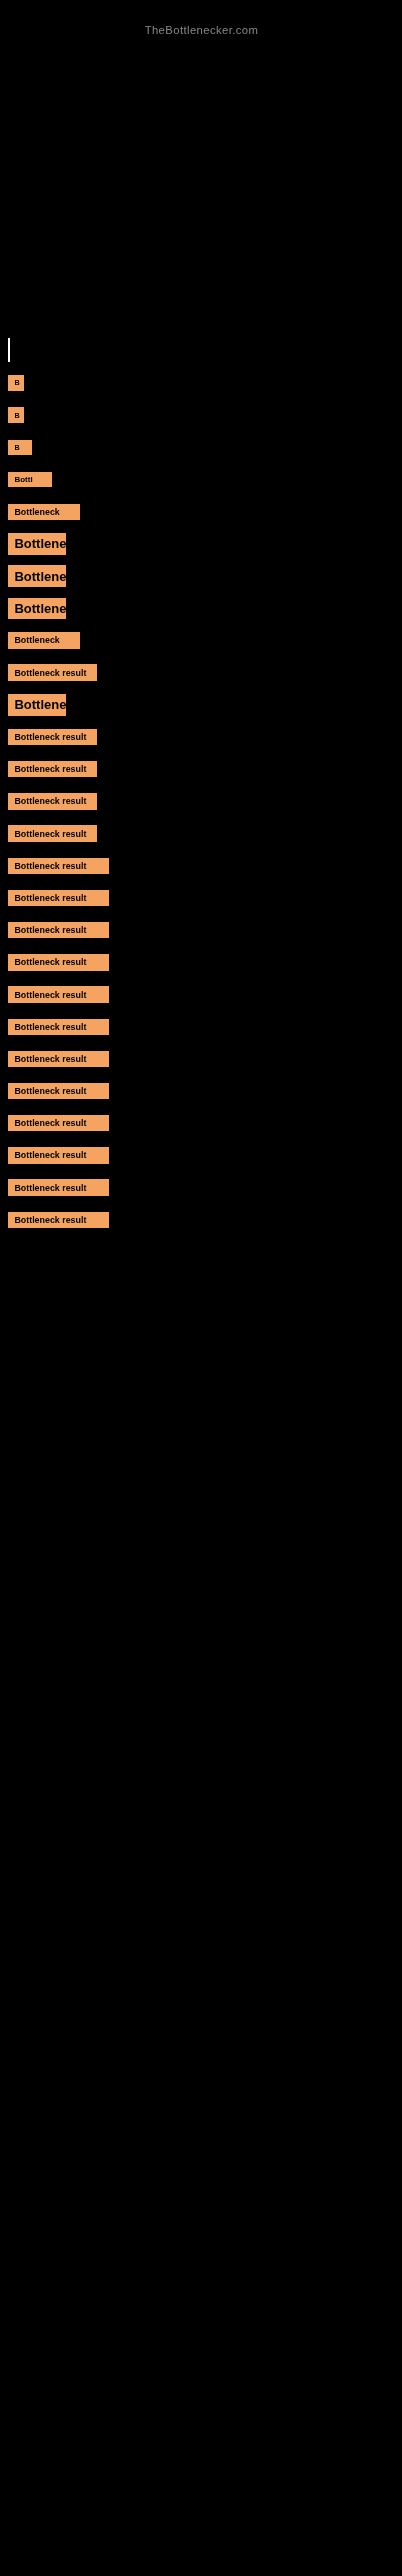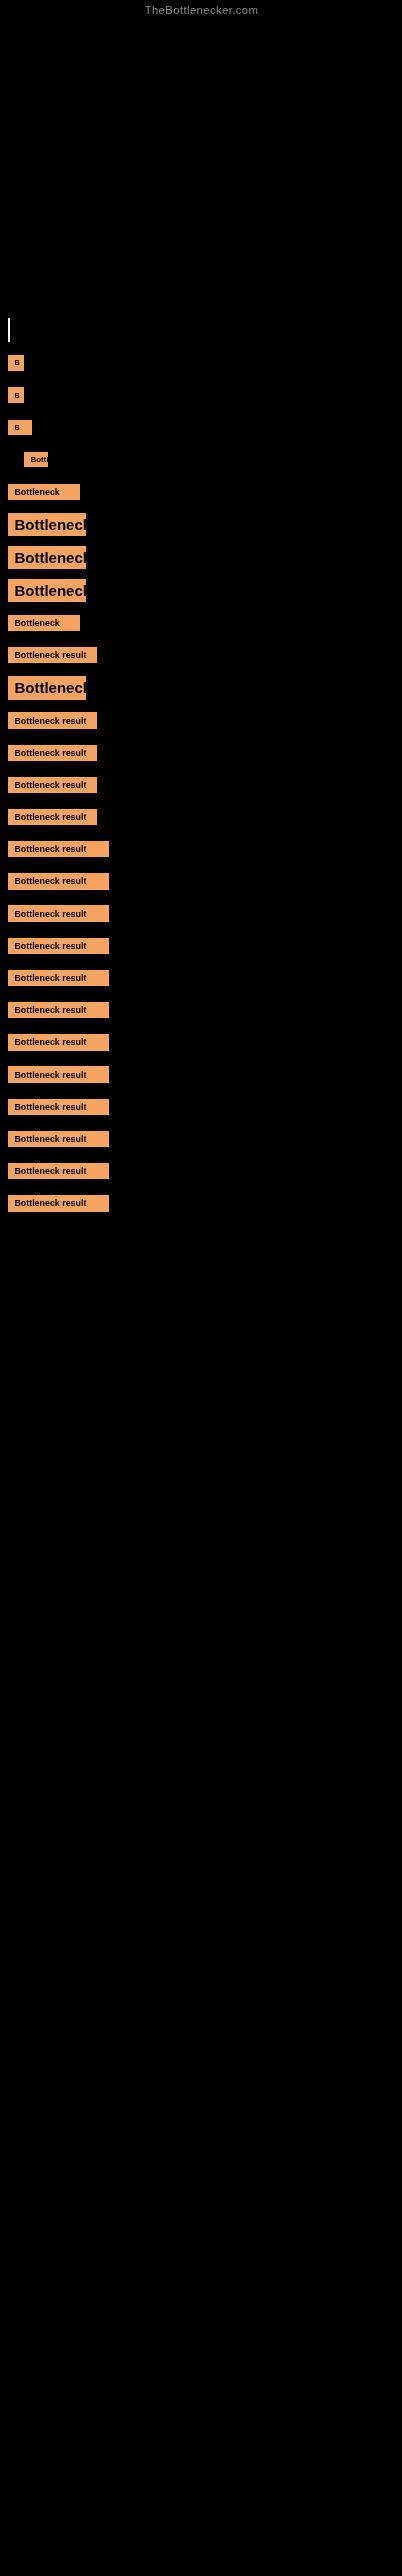--- a/index.html
+++ b/index.html
@@ -14,21 +14,21 @@
       min-height: 2576px;
       font-family: Arial, sans-serif;
       position: relative;
       overflow-x: hidden;
     }
 
     .site-title {
       color: #888888;
       font-size: 11.3px;
       text-align: center;
-      padding: 4px 0 4px 0;
+      padding: 24px 0 4px 0;
       letter-spacing: 0.4px;
     }
 
     .results-container {
       padding: 16px 8px;
       display: flex;
       flex-direction: column;
       gap: 0px;
     }
 
@@ -53,23 +53,23 @@
     .cursor-line {
       width: 1.6px;
       height: 24px;
       background-color: #ffffff;
       display: inline-block;
     }
 
     
     .badge-xs { width: 14.5px; font-size: 7.2px; }
     .badge-sm { width: 24px; font-size: 7.2px; }
-    .badge-md { width: 24px; font-size: 8px; margin-left: 16px; }
+    .badge-md { width: 44px; font-size: 8px; }
     .badge-lg { width: 72px; font-size: 8.9px; }
-    .badge-xl { width: 78px; font-size: 15px; }
+    .badge-xl { width: 58px; font-size: 13px; }
     .badge-xxl { width: 89px; font-size: 8.9px; }
     .badge-full { width: 101px; font-size: 8.9px; }
   </style>
 </head>
 <body>
 
 <div class="site-title">TheBottlenecker.com</div>
 
 <div class="results-container" style="margin-top: 282px;">
 <div class="result-row">

